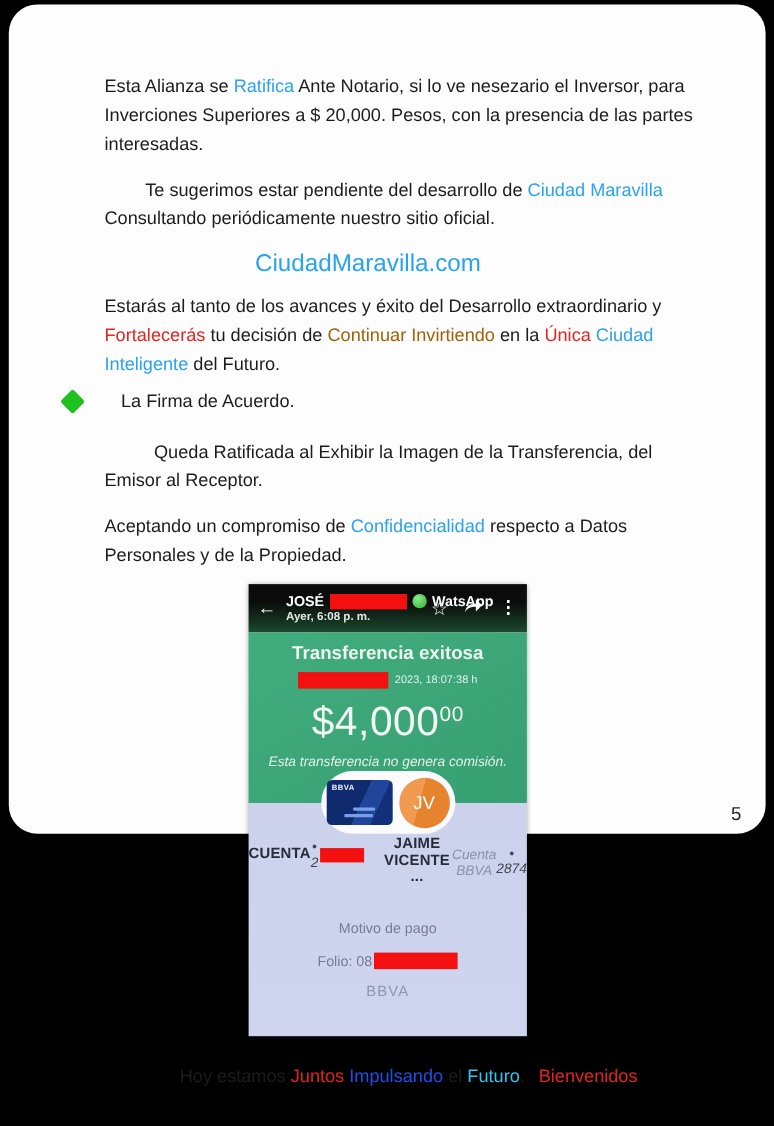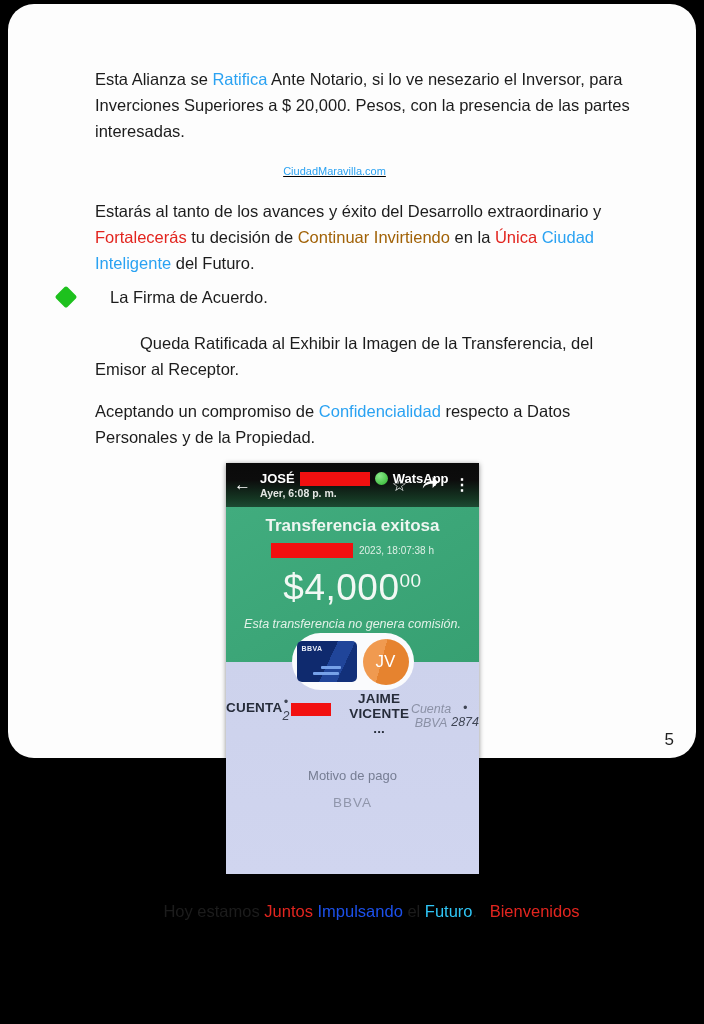--- a/index.html
+++ b/index.html
@@ -6,21 +6,21 @@
   html,body { width:704px; height:1024px; background:#000; font-family:"Liberation Sans", sans-serif; }
   body { position:relative; overflow:hidden; }
 
   .page { position:absolute; left:8px; top:4px; width:688px; height:754px;
           background:#fdfdfd; border-radius:26px; }
   .content { padding:62px 0 0 87px; width:640px; }
 
   .para { width:553px; font-size:16.5px; line-height:26px; color:#1c1c1c; }
   .p2 { margin-top:16px; text-indent:37px; }
   .link-line { margin-top:14px; width:553px; padding-right:74px; text-align:center;
-               font-size:11px; line-height:26px;text-decoration:underline; }
+               font-size:22px; line-height:26px; }
   .p3 { margin-top:14px; }
   .p4 { margin-top:20px; text-indent:45px; }
   .p5 { margin-top:16px; }
 
   .c-sky   { color:#2aa2f2; }
   .c-red   { color:#e2251f; }
   .c-royal { color:#a16207; }
   .c-blue  { color:#1c50ea; }
   .c-cyan  { color:#2fc5f5; }
 
@@ -96,20 +96,21 @@
   .page-num { position:absolute; right:22px; bottom:8px; font-size:17px; color:#222; }
 </style>
 </head>
 <body>
 
 <div class="page">
   <div class="content">
 
     <p class="para"><span>Esta Alianza se </span><span class="c-sky">Ratifica</span><span> Ante Notario, si lo ve nesezario el Inversor, para Inverciones Superiores a $ 20,000. Pesos, con la presencia de las partes interesadas.</span></p>
 
+    <p class="para p2"><span>Te sugerimos estar pendiente del desarrollo de </span><span class="c-sky">Ciudad Maravilla</span><span> Consultando periódicamente nuestro sitio oficial.</span></p>
 
     <p class="link-line"><span class="c-sky">CiudadMaravilla.com</span></p>
 
     <p class="para p3"><span>Estarás al tanto de los avances y éxito del Desarrollo extraordinario y </span><span class="c-red">Fortalecerás</span><span> tu decisión de </span><span class="c-royal">Continuar Invirtiendo</span><span> en la </span><span class="c-red">Única</span><span> </span><span class="c-sky">Ciudad Inteligente</span><span> del Futuro.</span></p>
 
     <div class="bullet-row">
       <span class="diamond"></span>
       <span>La Firma de Acuerdo.</span>
     </div>
 
@@ -173,20 +174,24 @@
             <div class="acct-label">JAIME VICENTE ...</div>
             <div class="acct-type">Cuenta BBVA</div>
             <div class="acct-last">• 2874</div>
           </div>
         </div>
 
         <div class="motive">
           <div class="motive-label">Motivo de pago</div>
         </div>
 
+        <div class="folio">
+          <span>Folio: 08</span>
+          <span class="redact r-folio"></span>
+        </div>
 
         <div class="bank-footer">BBVA</div>
       </div>
     </div>
 
     <p class="doc-footer"><span>Hoy estamos </span><span class="c-red">Juntos</span><span> </span><span class="c-blue">Impulsando</span><span> el </span><span class="c-cyan">Futuro</span><span>. </span><span class="c-red bienvenidos">Bienvenidos</span></p>
   </div>
 
   <div class="page-num">5</div>
 </div>

